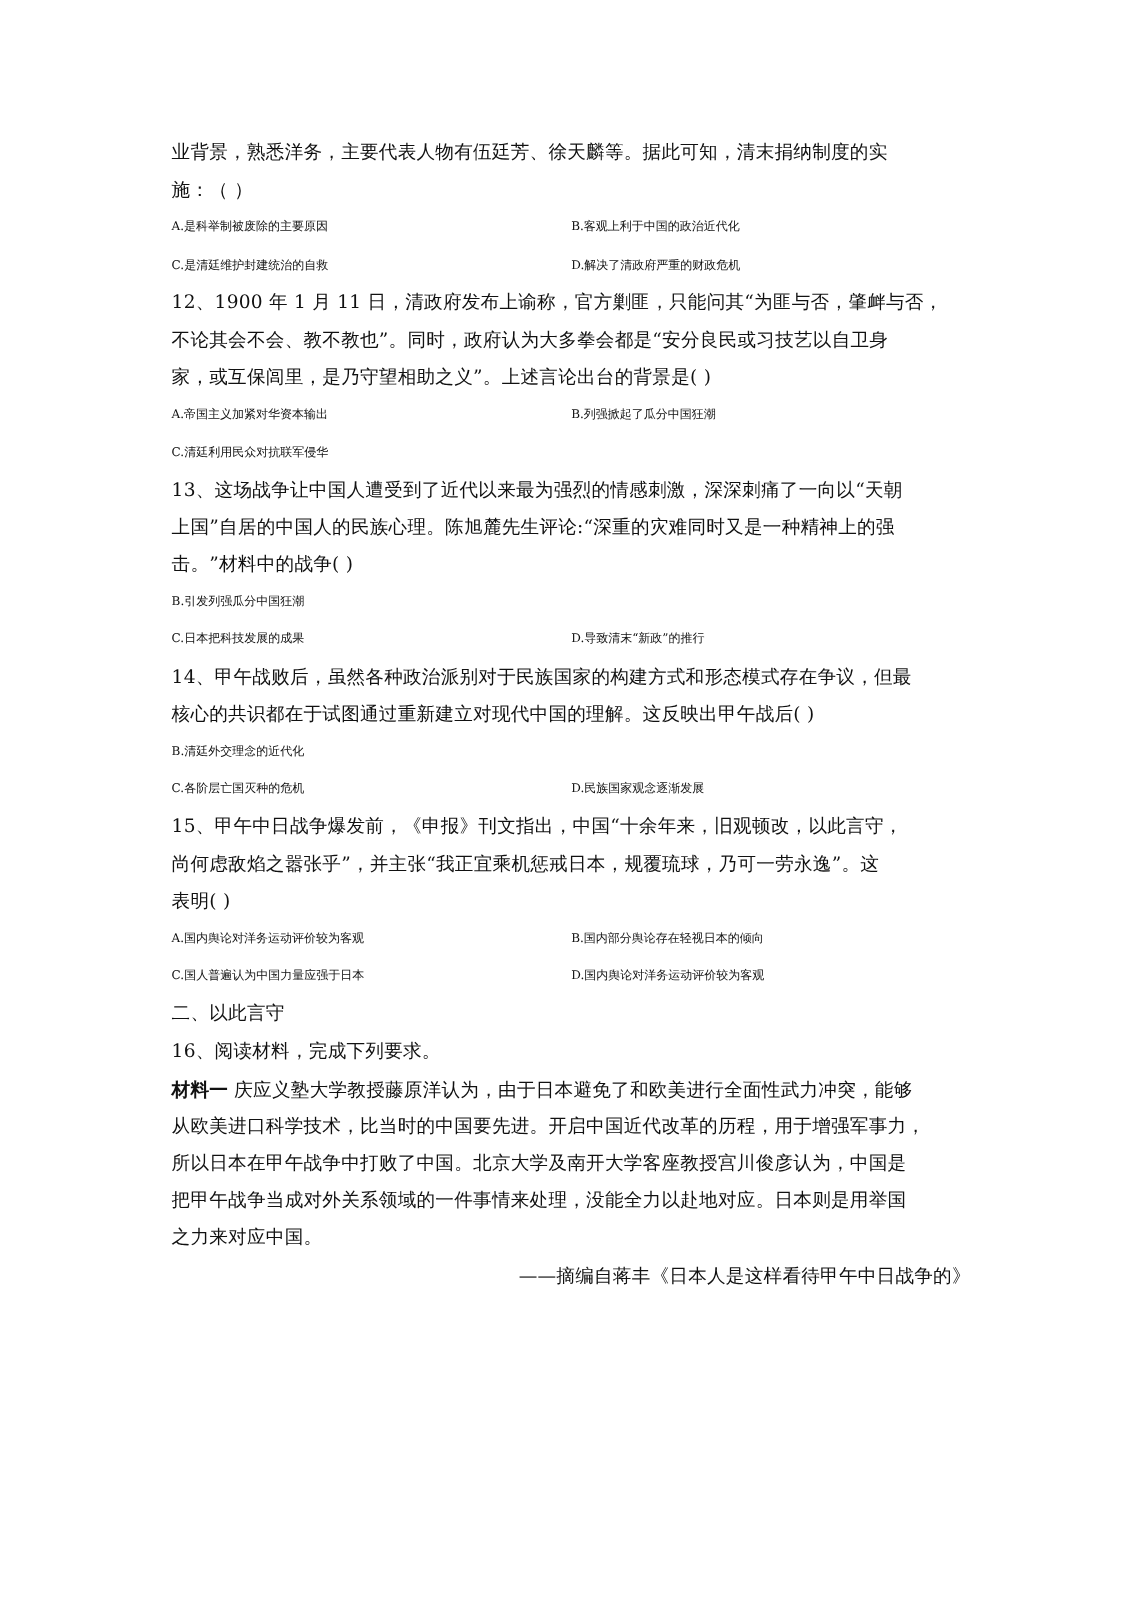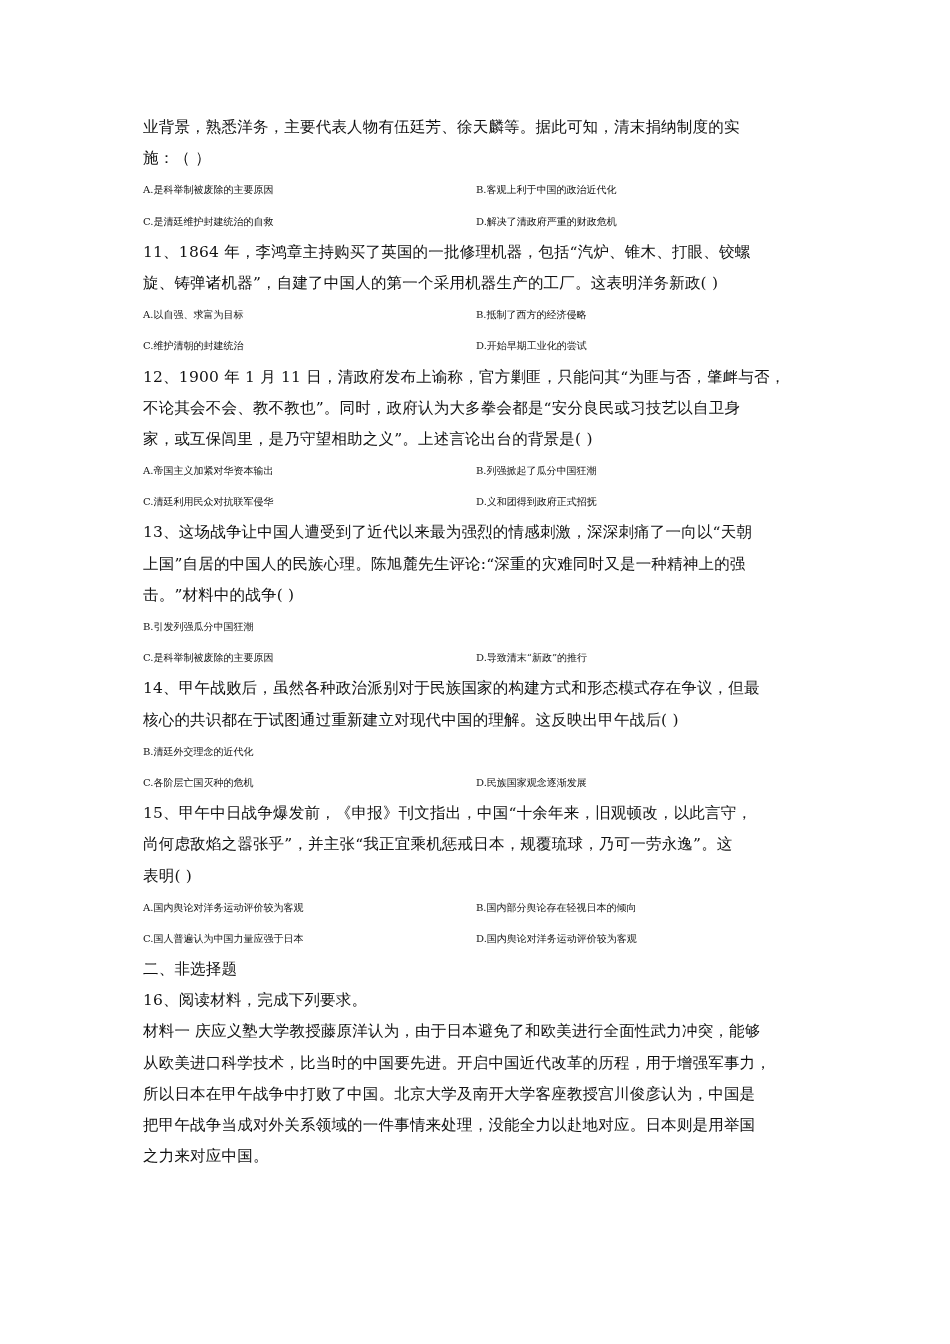--- a/index.html
+++ b/index.html
@@ -3,77 +3,64 @@
 <meta charset="utf-8">
 <style>
   html, body { margin: 0; padding: 0; background: #ffffff; }
   body { width: 950px; height: 1344px; position: relative; overflow: hidden;
          font-family: "DejaVu Serif", "Liberation Serif", serif; color: #111; }
   .page { position: absolute; left: 143px; top: 112px; width: 668px; }
   .line { font-size: 15.5px; height: 31.2px; line-height: 31.2px; white-space: nowrap; letter-spacing: 0.2px; }
   .opts { display: flex; font-size: 10px; height: 31.2px; line-height: 31.2px; white-space: nowrap; }
   .opt-l { width: 333px; }
   .opt-r { flex: 1; }
-  .bold { font-weight: normal; }
+  .bold { font-weight: bold; }
   .source { text-align: right; padding-right: 2px; }
 </style>
 </head>
 <body>
 
 <div class="page">
 
   <div>
     <div class="line">业背景，熟悉洋务，主要代表人物有伍廷芳、徐天麟等。据此可知，清末捐纳制度的实</div>
     <div class="line">施：（        ）</div>
     <div class="opts">
         <span class="opt-l">A.是科举制被废除的主要原因</span>
         <span class="opt-r">B.客观上利于中国的政治近代化</span>
       </div>
     <div class="opts">
         <span class="opt-l">C.是清廷维护封建统治的自救</span>
         <span class="opt-r">D.解决了清政府严重的财政危机</span>
       </div>
   </div>
 
-  <div>
-    <div class="line">11、1864 年，李鸿章主持购买了英国的一批修理机器，包括“汽炉、锥木、打眼、铰螺</div>
-    <div class="line">旋、铸弹诸机器”，自建了中国人的第一个采用机器生产的工厂。这表明洋务新政(    )</div>
-    <div class="opts">
-        <span class="opt-l">A.以自强、求富为目标</span>
-        <span class="opt-r">B.抵制了西方的经济侵略</span>
-      </div>
-    <div class="opts">
-        <span class="opt-l">C.维护清朝的封建统治</span>
-        <span class="opt-r">D.开始早期工业化的尝试</span>
-      </div>
-  </div>
 
   <div>
     <div class="line">12、1900 年 1 月 11 日，清政府发布上谕称，官方剿匪，只能问其“为匪与否，肇衅与否，</div>
     <div class="line">不论其会不会、教不教也”。同时，政府认为大多拳会都是“安分良民或习技艺以自卫身</div>
     <div class="line">家，或互保闾里，是乃守望相助之义”。上述言论出台的背景是(    )</div>
     <div class="opts">
         <span class="opt-l">A.帝国主义加紧对华资本输出</span>
         <span class="opt-r">B.列强掀起了瓜分中国狂潮</span>
       </div>
     <div class="opts">
         <span class="opt-l">C.清廷利用民众对抗联军侵华</span>
-        <span class="opt-r">D.义和团得到政府正式招抚</span>
       </div>
   </div>
 
   <div>
     <div class="line">13、这场战争让中国人遭受到了近代以来最为强烈的情感刺激，深深刺痛了一向以“天朝</div>
     <div class="line">上国”自居的中国人的民族心理。陈旭麓先生评论:“深重的灾难同时又是一种精神上的强</div>
     <div class="line">击。”材料中的战争(    )</div>
     <div class="opts">
         <span class="opt-r">B.引发列强瓜分中国狂潮</span>
       </div>
     <div class="opts">
-        <span class="opt-l">C.是科举制被废除的主要原因</span>
+        <span class="opt-l">C.日本把科技发展的成果</span>
         <span class="opt-r">D.导致清末“新政”的推行</span>
       </div>
   </div>
 
   <div>
     <div class="line">14、甲午战败后，虽然各种政治派别对于民族国家的构建方式和形态模式存在争议，但最</div>
     <div class="line">核心的共识都在于试图通过重新建立对现代中国的理解。这反映出甲午战后(    )</div>
     <div class="opts">
         <span class="opt-r">B.清廷外交理念的近代化</span>
       </div>
@@ -90,24 +77,25 @@
     <div class="opts">
         <span class="opt-l">A.国内舆论对洋务运动评价较为客观</span>
         <span class="opt-r">B.国内部分舆论存在轻视日本的倾向</span>
       </div>
     <div class="opts">
         <span class="opt-l">C.国人普遍认为中国力量应强于日本</span>
         <span class="opt-r">D.国内舆论对洋务运动评价较为客观</span>
       </div>
   </div>
 
-  <div class="line">二、非选择题</div>
+  <div class="line">二、以此言守</div>
 
   <div>
     <div class="line">16、阅读材料，完成下列要求。</div>
     <div class="line"><span class="bold">材料一</span><span> 庆应义塾大学教授藤原洋认为，由于日本避免了和欧美进行全面性武力冲突，能够</span></div>
     <div class="line">从欧美进口科学技术，比当时的中国要先进。开启中国近代改革的历程，用于增强军事力，</div>
     <div class="line">所以日本在甲午战争中打败了中国。北京大学及南开大学客座教授宫川俊彦认为，中国是</div>
     <div class="line">把甲午战争当成对外关系领域的一件事情来处理，没能全力以赴地对应。日本则是用举国</div>
     <div class="line">之力来对应中国。</div>
+    <div class="line source">——摘编自蒋丰《日本人是这样看待甲午中日战争的》</div>
   </div>
 
 </div>
 
 </body></html>

